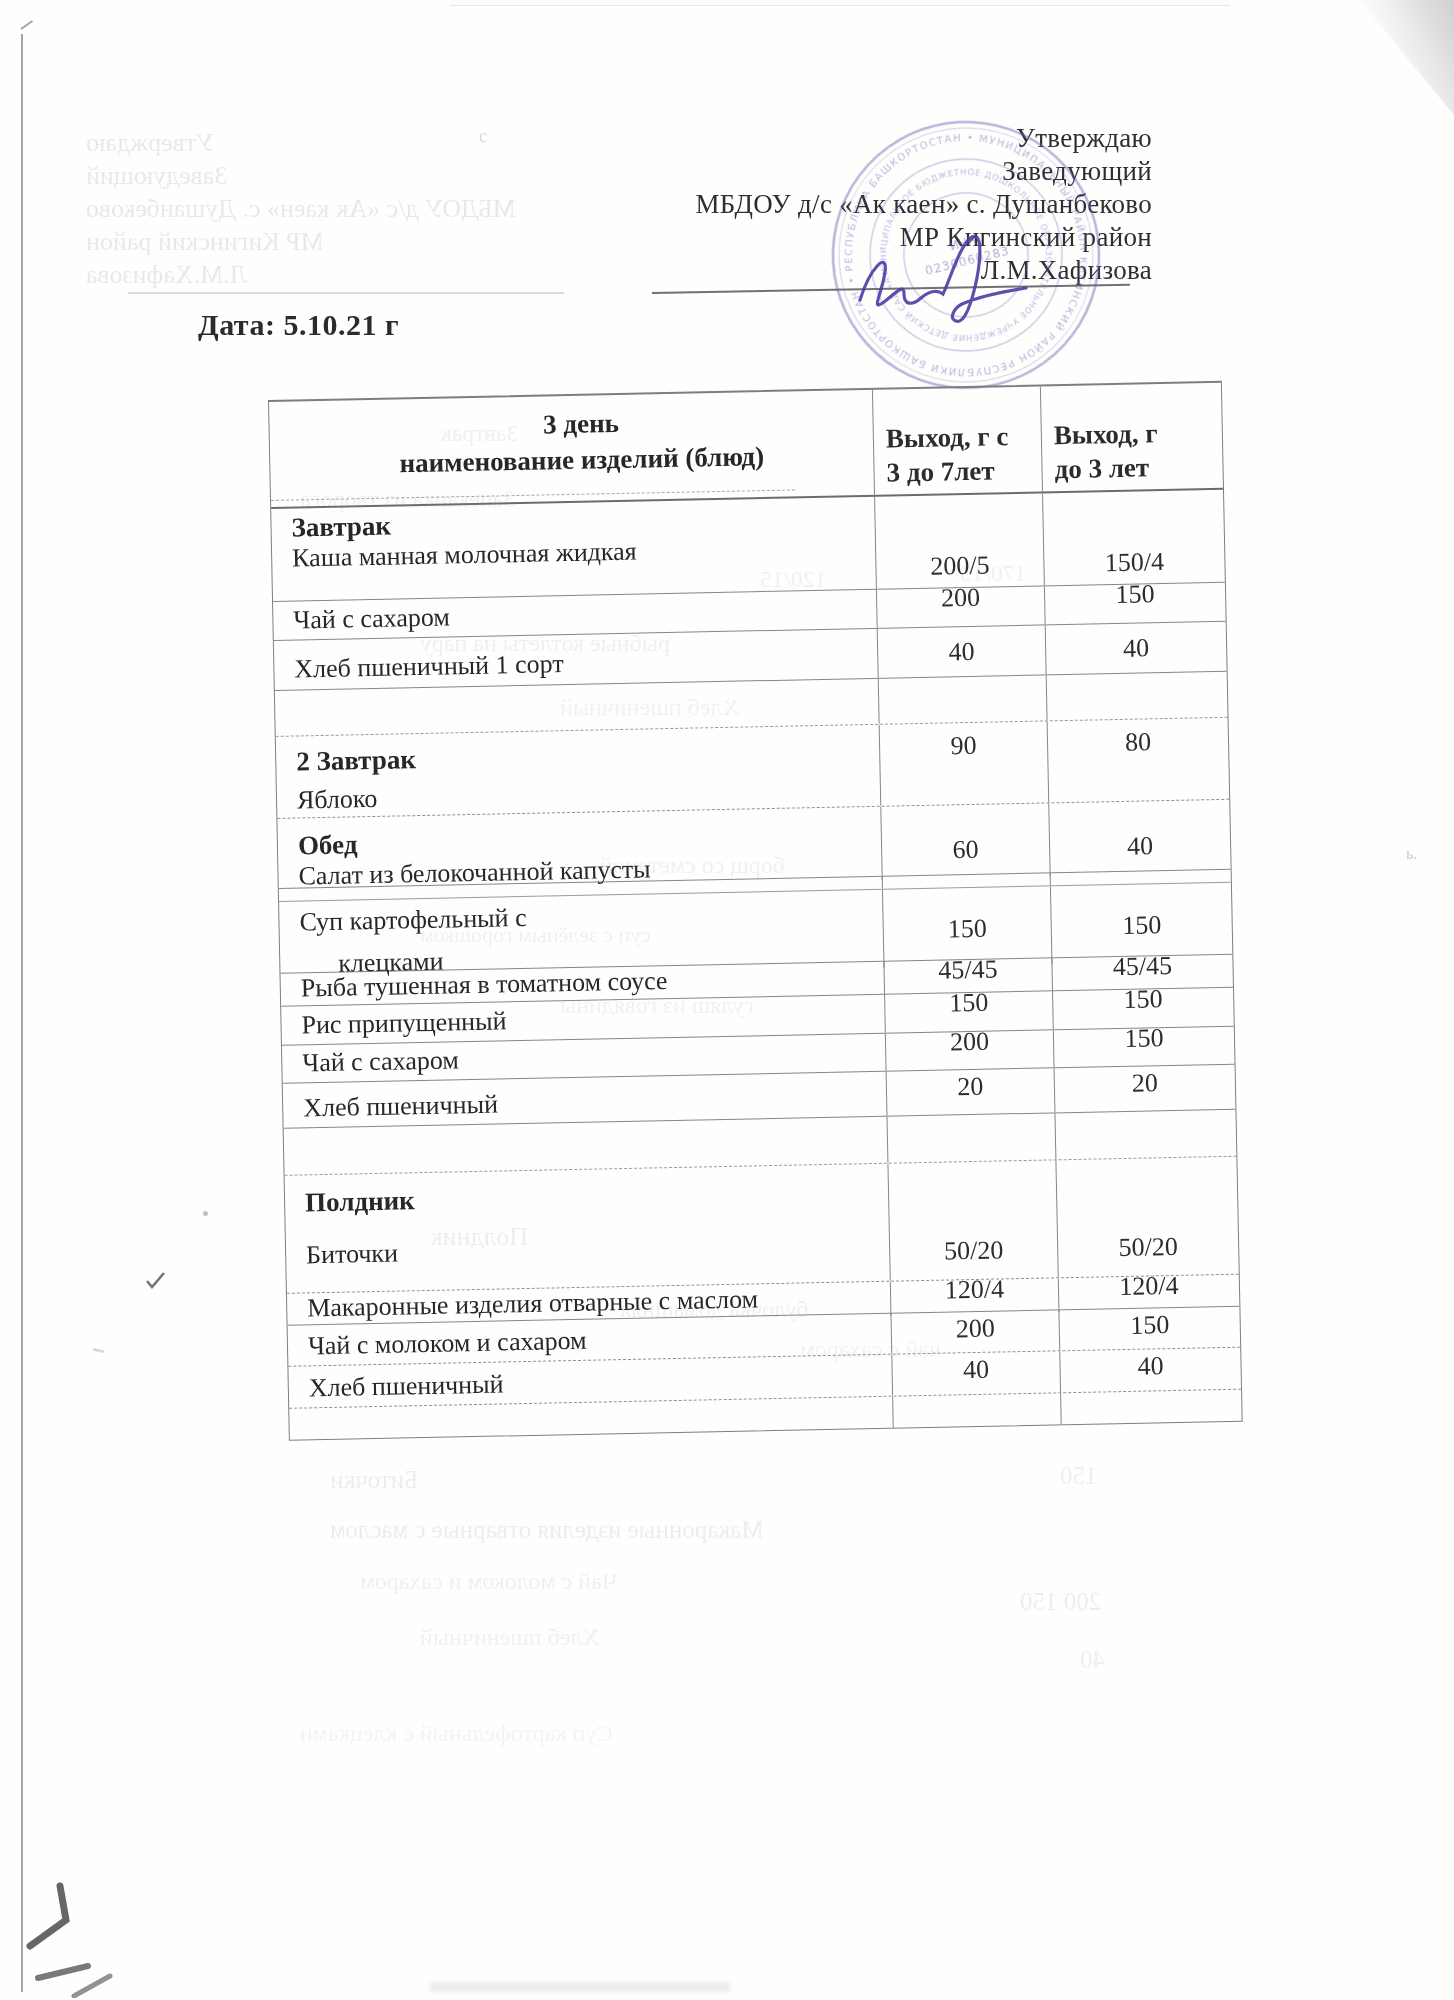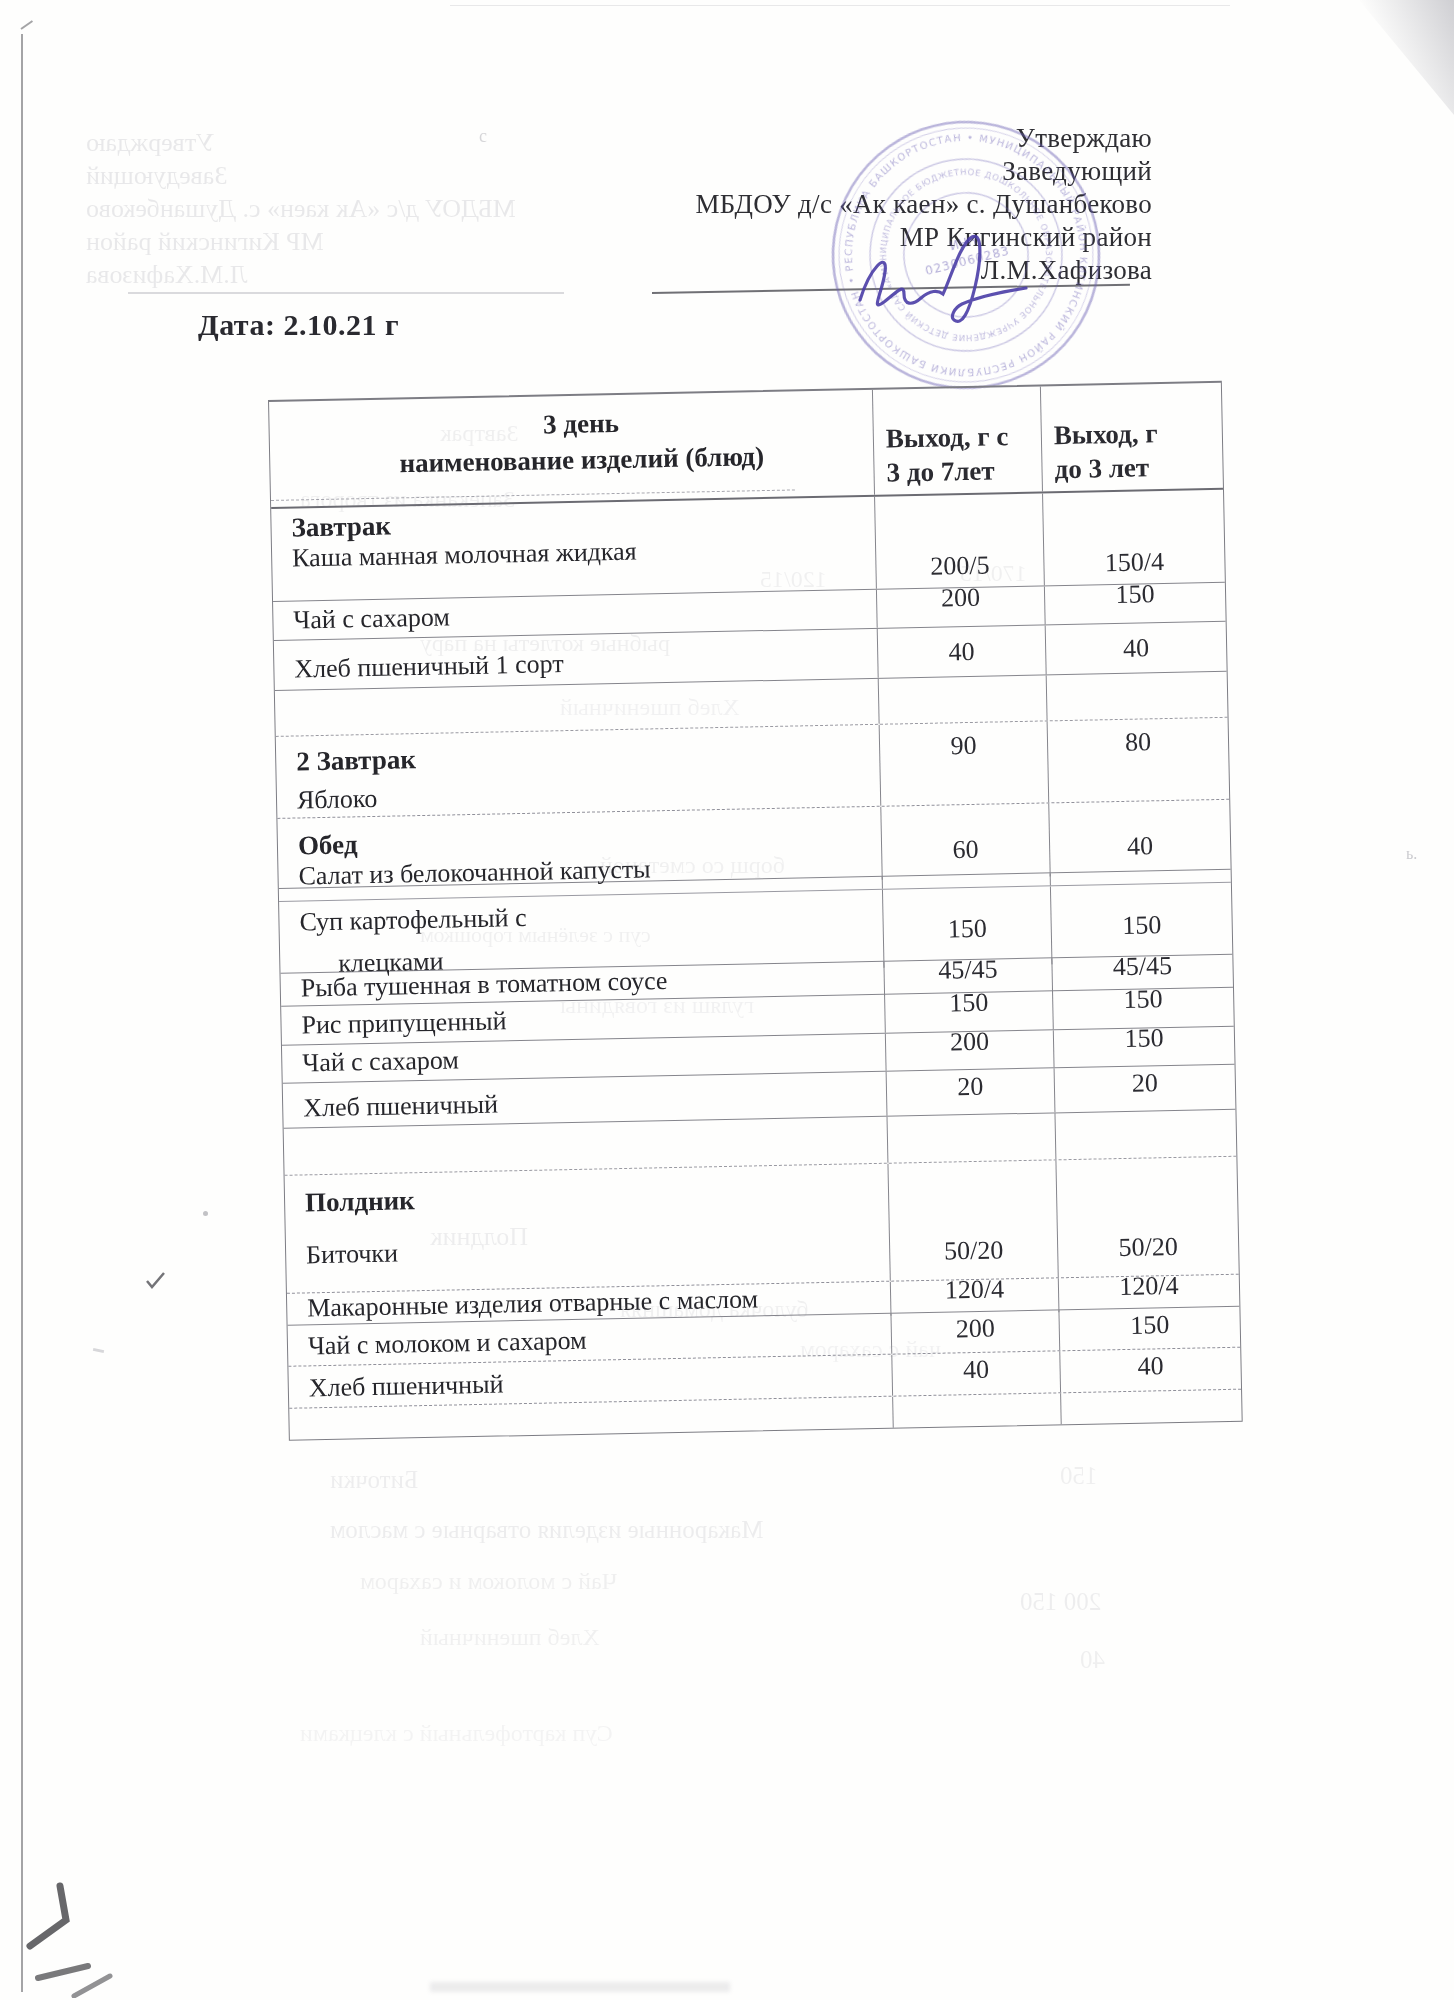--- a/index.html
+++ b/index.html
@@ -126,21 +126,21 @@
     <text x="160" y="170" text-anchor="middle" font-family="DejaVu Sans, sans-serif" font-size="12" letter-spacing="1" fill="#6c61b5" opacity="0.6">0230060283</text>
   </svg>
 
   <svg class="signature" width="230" height="115" viewBox="0 0 230 115">
     <path d="M30,72 C40,40 58,22 55,44 C52,66 40,84 54,74 C66,65 74,55 74,66
              C74,77 82,78 91,70 C100,62 108,62 113,66 C120,52 130,16 142,9
              C154,3 150,38 145,59 C139,84 132,98 124,92 C120,89 124,80 132,76
              C150,68 172,64 196,60" fill="none" stroke="#4a3da6" stroke-width="3.2" stroke-linecap="round" opacity="0.9"></path>
   </svg>
 
-  <div class="date">Дата: 2.10.21 г</div>
+  <div class="date">Дата: 5.10.21 г</div>
 
   <div class="menu-table">
 
     <div class="trow thead">
       <div class="c1">
         <div>3 день</div>
         <div>наименование изделий (блюд)</div>
       </div>
       <div class="c2">
         <div>Выход, г с</div>

